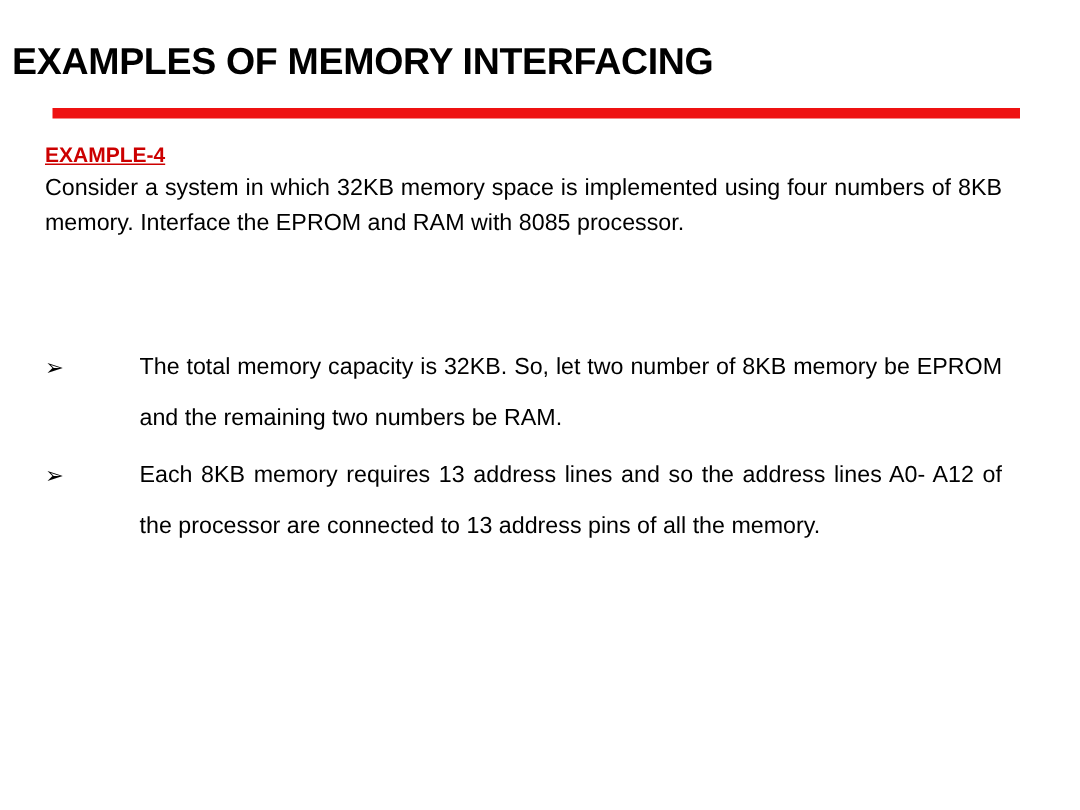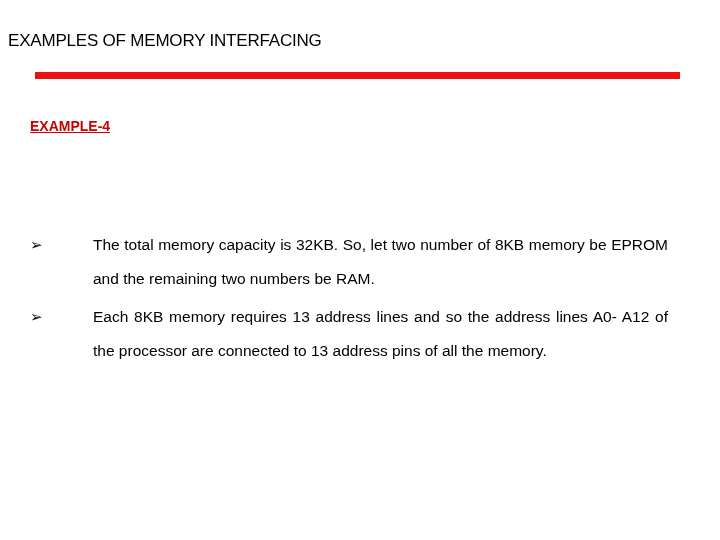--- a/index.html
+++ b/index.html
@@ -23,43 +23,43 @@
     height: 540px;
     box-sizing: border-box;
   }
 
   
   .slide-title {
     position: absolute;
     left: 8px;
     top: 26px;
     width: 700px;
-    font-size: 17px;
+    font-size: 25px;
     line-height: 30px;
-    font-weight: normal;
+    font-weight: bold;
     letter-spacing: -0.2px;
     color: #000000;
     white-space: nowrap;
   }
 
   
   .title-rule {
     position: absolute;
     left: 35px;
     top: 72px;
     width: 645px;
     height: 7px;
     background: #ee1111;
   }
 
   
   .body-block {
     position: absolute;
     left: 30px;
-    top: 117px;
+    top: 95px;
     width: 638px;
   }
 
   .example-label {
     font-size: 14px;
     line-height: 17px;
     font-weight: bold;
     color: #cc0000;
     text-decoration: underline;
     display: inline-block;
@@ -121,20 +121,21 @@
 <div class="slide">
 
   <div class="slide-title">EXAMPLES OF MEMORY INTERFACING</div>
 
   <div class="title-rule"></div>
 
   <div class="body-block">
     <div>
       <span class="example-label">EXAMPLE-4</span>
     </div>
+    <p class="intro-para">Consider a system in which 32KB memory space is implemented using four numbers of 8KB memory. Interface the EPROM and RAM with 8085 processor.</p>
   </div>
 
   <ul class="bullet-list">
     <li class="bullet-item">
       <span class="bullet-marker">➢</span>
       <span class="bullet-text">The total memory capacity is 32KB. So, let two number of 8KB memory be EPROM and the remaining two numbers be RAM.</span>
     </li>
     <li class="bullet-item">
       <span class="bullet-marker">➢</span>
       <span class="bullet-text">Each 8KB memory requires 13 address lines and so the address lines A0- A12 of the processor are connected to 13 address pins of all the memory.</span>

